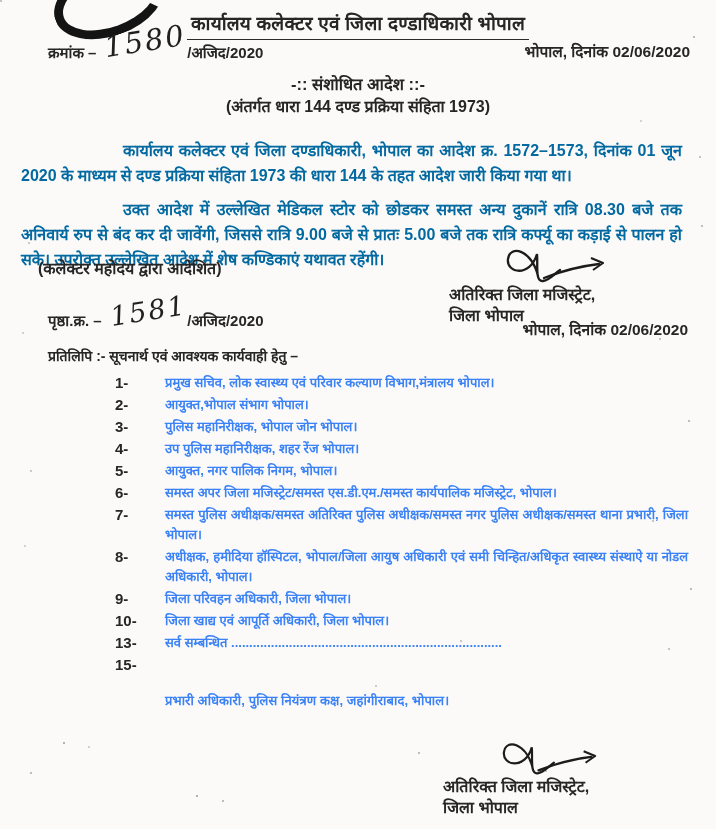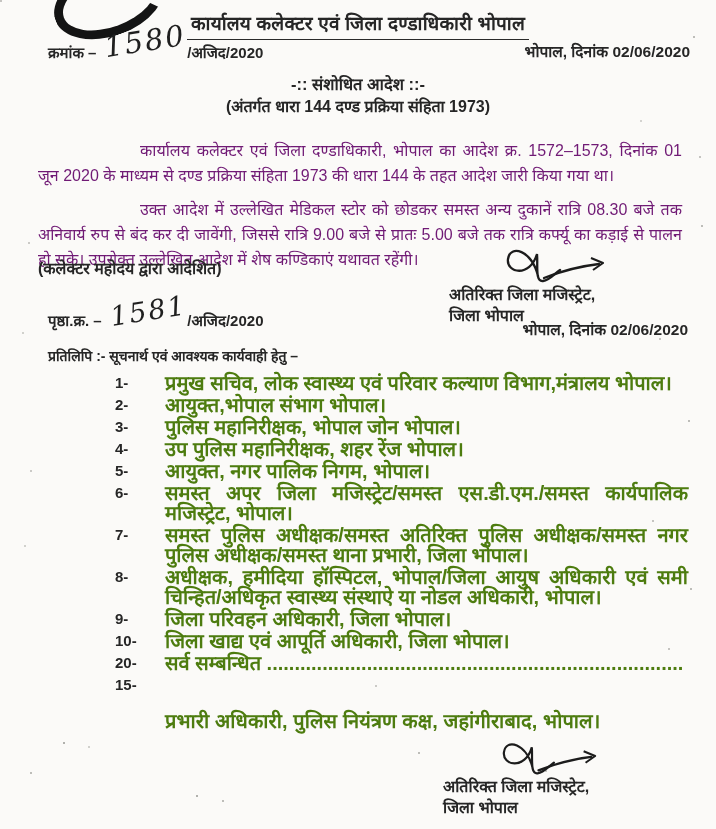--- a/index.html
+++ b/index.html
@@ -40,38 +40,38 @@
   .hand{
     font-family:"DejaVu Serif","Liberation Serif",serif;font-style:italic;font-weight:400;
     font-size:29px;display:inline-block;transform:rotate(-9deg);
     position:relative;top:-7px;letter-spacing:2px;line-height:0;margin:0 1px 0 8px;color:#1f1f1f;
   }
   .hand.small{font-size:27px;top:-6px;}
   .place-date{font-size:15.5px;font-weight:700;white-space:nowrap;}
   .order-title{top:72px;left:0;width:100%;text-align:center;font-size:16.5px;font-weight:700;}
   .order-sub{top:95px;left:0;width:100%;text-align:center;font-size:16px;font-weight:700;}
   .para{
-    left:38px;right:34px;font-size:16px;font-weight:400;line-height:25px;
-    text-align:justify;text-indent:102px;color:#701a75;
+    left:21px;right:34px;font-size:16px;font-weight:700;line-height:25px;
+    text-align:justify;text-indent:102px;color:#0369a1;
   }
   #para1{top:122px;}
   #para2{top:181px;}
   .ordered-by{top:257px;left:38px;font-size:16px;font-weight:700;}
   .sig-block{text-align:left;}
   #sig1{top:238px;right:52px;width:215px;}
   #sig2{top:732px;right:58px;width:215px;}
   .sig-svg{display:block;margin:0 auto -4px auto;}
   .sig-line{font-size:16px;font-weight:700;line-height:21px;}
   .endorse-left{top:310px;left:48px;font-size:15px;font-weight:700;white-space:nowrap;}
   .endorse-right{top:318px;right:28px;}
   .copy-heading{top:346px;left:48px;font-size:14px;font-weight:700;}
   .dist-list{top:373px;left:115px;right:28px;}
   .dist-row{display:flex;margin-bottom:2px;}
   .dist-no{width:50px;flex:0 0 50px;font-size:15px;font-weight:700;line-height:20px;}
-  .dist-text{flex:1;font-size:20px;font-weight:700;line-height:20px;text-align:justify;color:#4d7c0f;}
+  .dist-text{flex:1;font-size:13px;font-weight:700;line-height:20px;text-align:justify;color:#3b82f6;}
   .dist-row:last-child .dist-text{letter-spacing:.1px;margin-top:36px;}
 </style>
 </head>
 <body>
 
 <div class="scan-arc"></div>
 <div class="speckles"></div>
 
 <div class="abs title-wrap">
   <span class="title">कार्यालय कलेक्टर एवं जिला दण्डाधिकारी भोपाल</span>
@@ -144,21 +144,21 @@
     </div>
   <div class="dist-row">
       <span class="dist-no">9-</span>
       <span class="dist-text">जिला परिवहन अधिकारी, जिला भोपाल।</span>
     </div>
   <div class="dist-row">
       <span class="dist-no">10-</span>
       <span class="dist-text">जिला खाद्य एवं आपूर्ति अधिकारी, जिला भोपाल।</span>
     </div>
   <div class="dist-row">
-      <span class="dist-no">20-</span>
+      <span class="dist-no">13-</span>
       <span class="dist-text">सर्व सम्बन्धित ...........................................................................</span>
     </div>
   <div class="dist-row">
       <span class="dist-no">15-</span>
       <span class="dist-text">प्रभारी अधिकारी, पुलिस नियंत्रण कक्ष, जहांगीराबाद, भोपाल।</span>
     </div>
 </div>
 
 <div class="abs sig-block" id="sig2">
   <svg class="sig-svg" width="130" height="48" viewBox="0 0 130 50">

